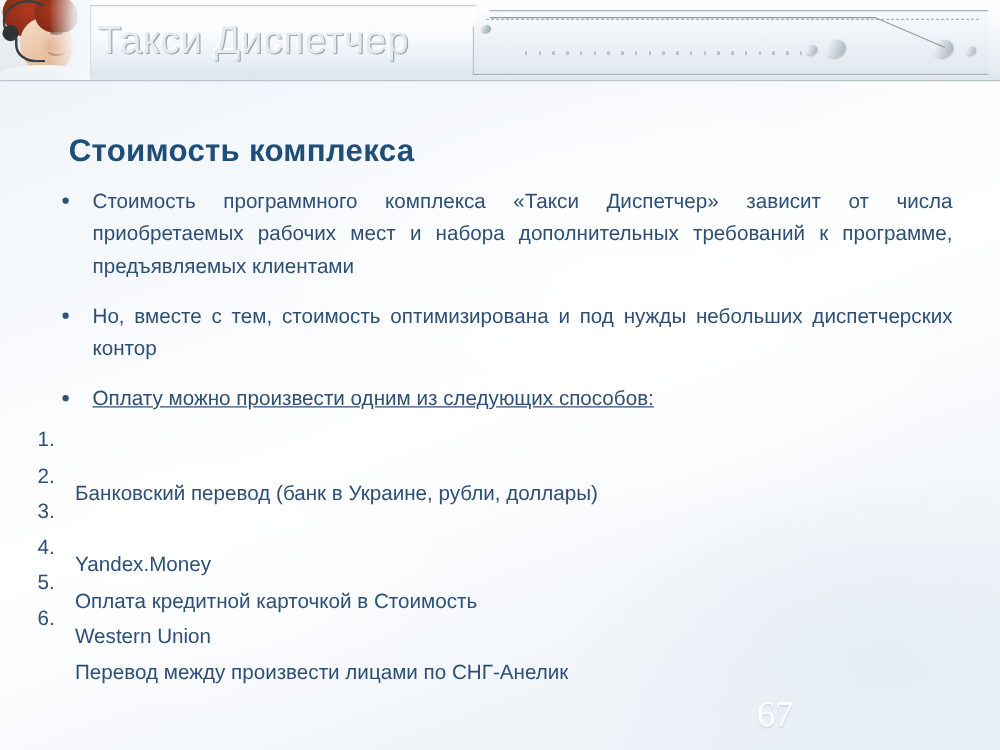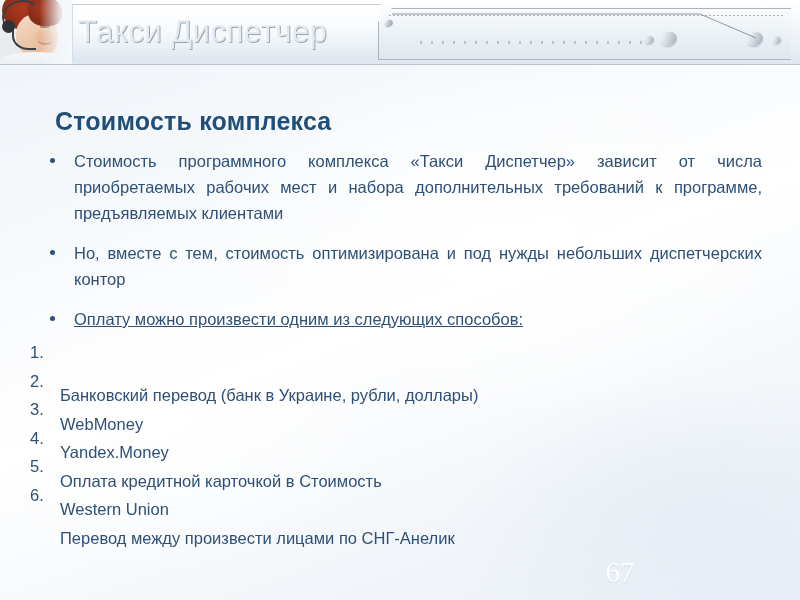--- a/index.html
+++ b/index.html
@@ -381,21 +381,20 @@
 
   <div id="numbered-list">
 
     <div class="num-item">
       <span class="num-marker">1.</span>
       <span class="num-text">Банковский перевод (банк в Украине, рубли, доллары)</span>
     </div>
 
     <div class="num-item">
       <span class="num-marker">2.</span>
-      <span class="num-text">WebMoney</span>
     </div>
 
     <div class="num-item">
       <span class="num-marker">3.</span>
       <span class="num-text">Yandex.Money</span>
     </div>
 
     <div class="num-item">
       <span class="num-marker">4.</span>
       <span class="num-text">Оплата кредитной карточкой в Стоимость</span>

